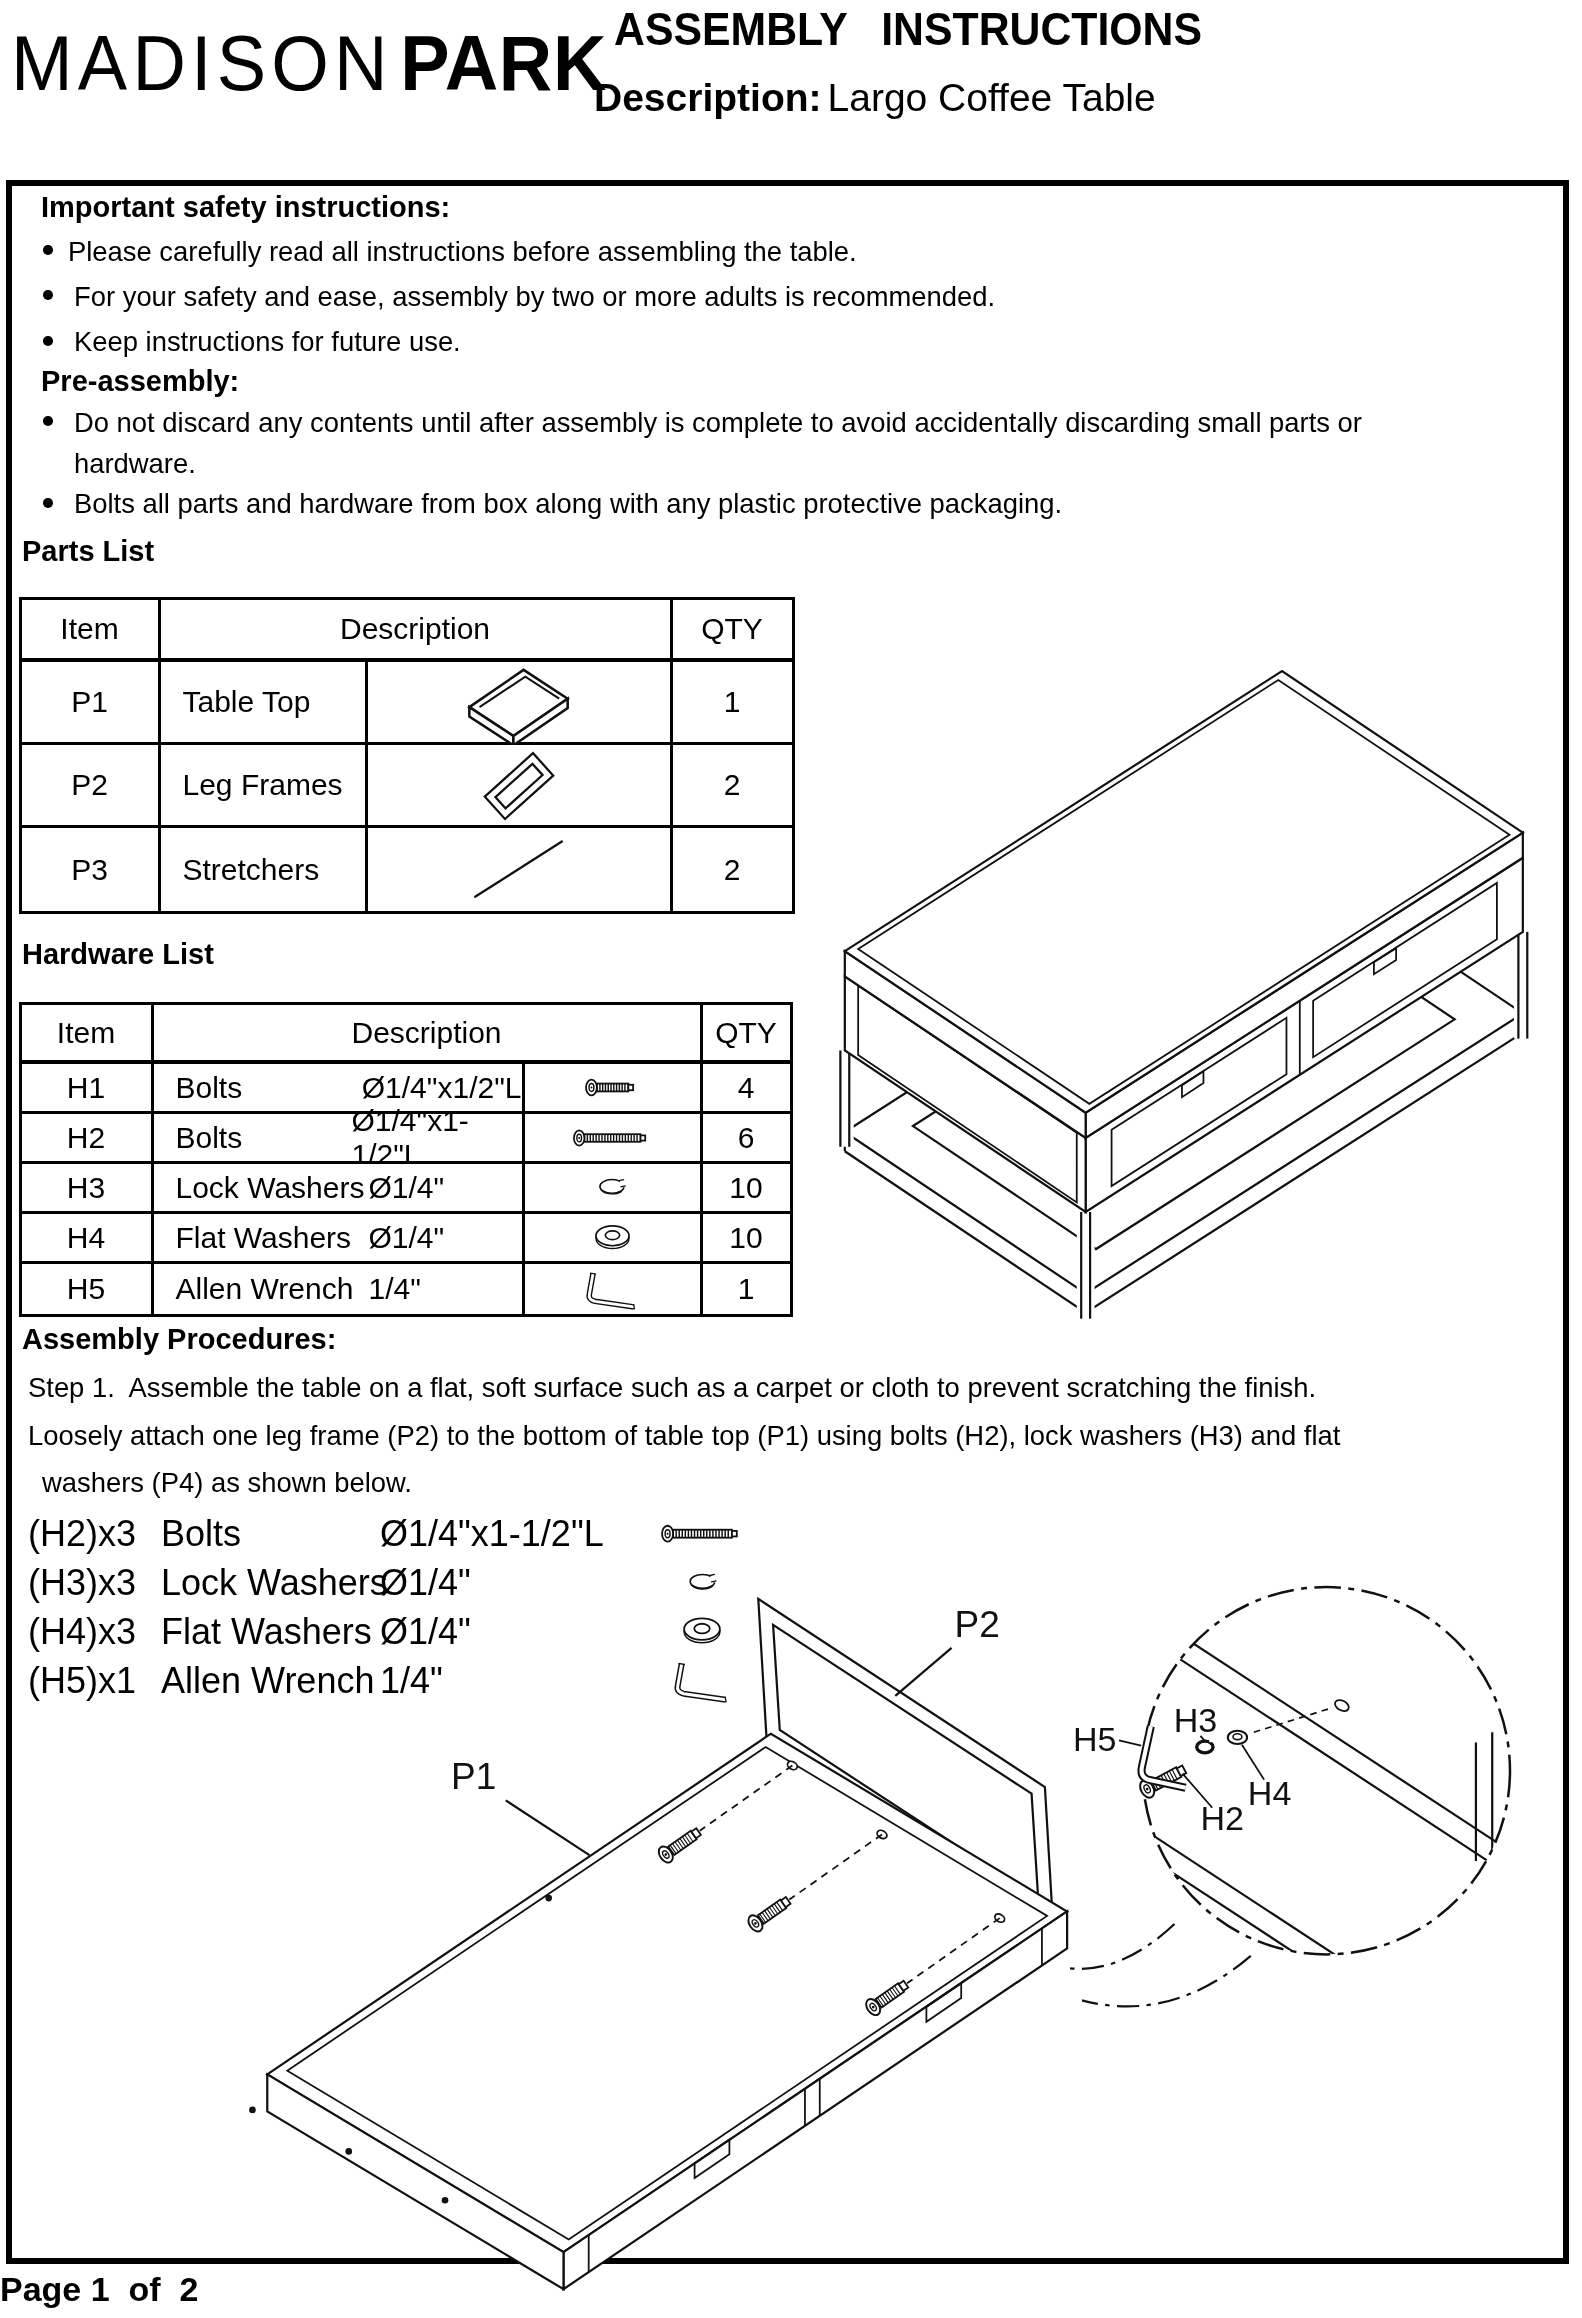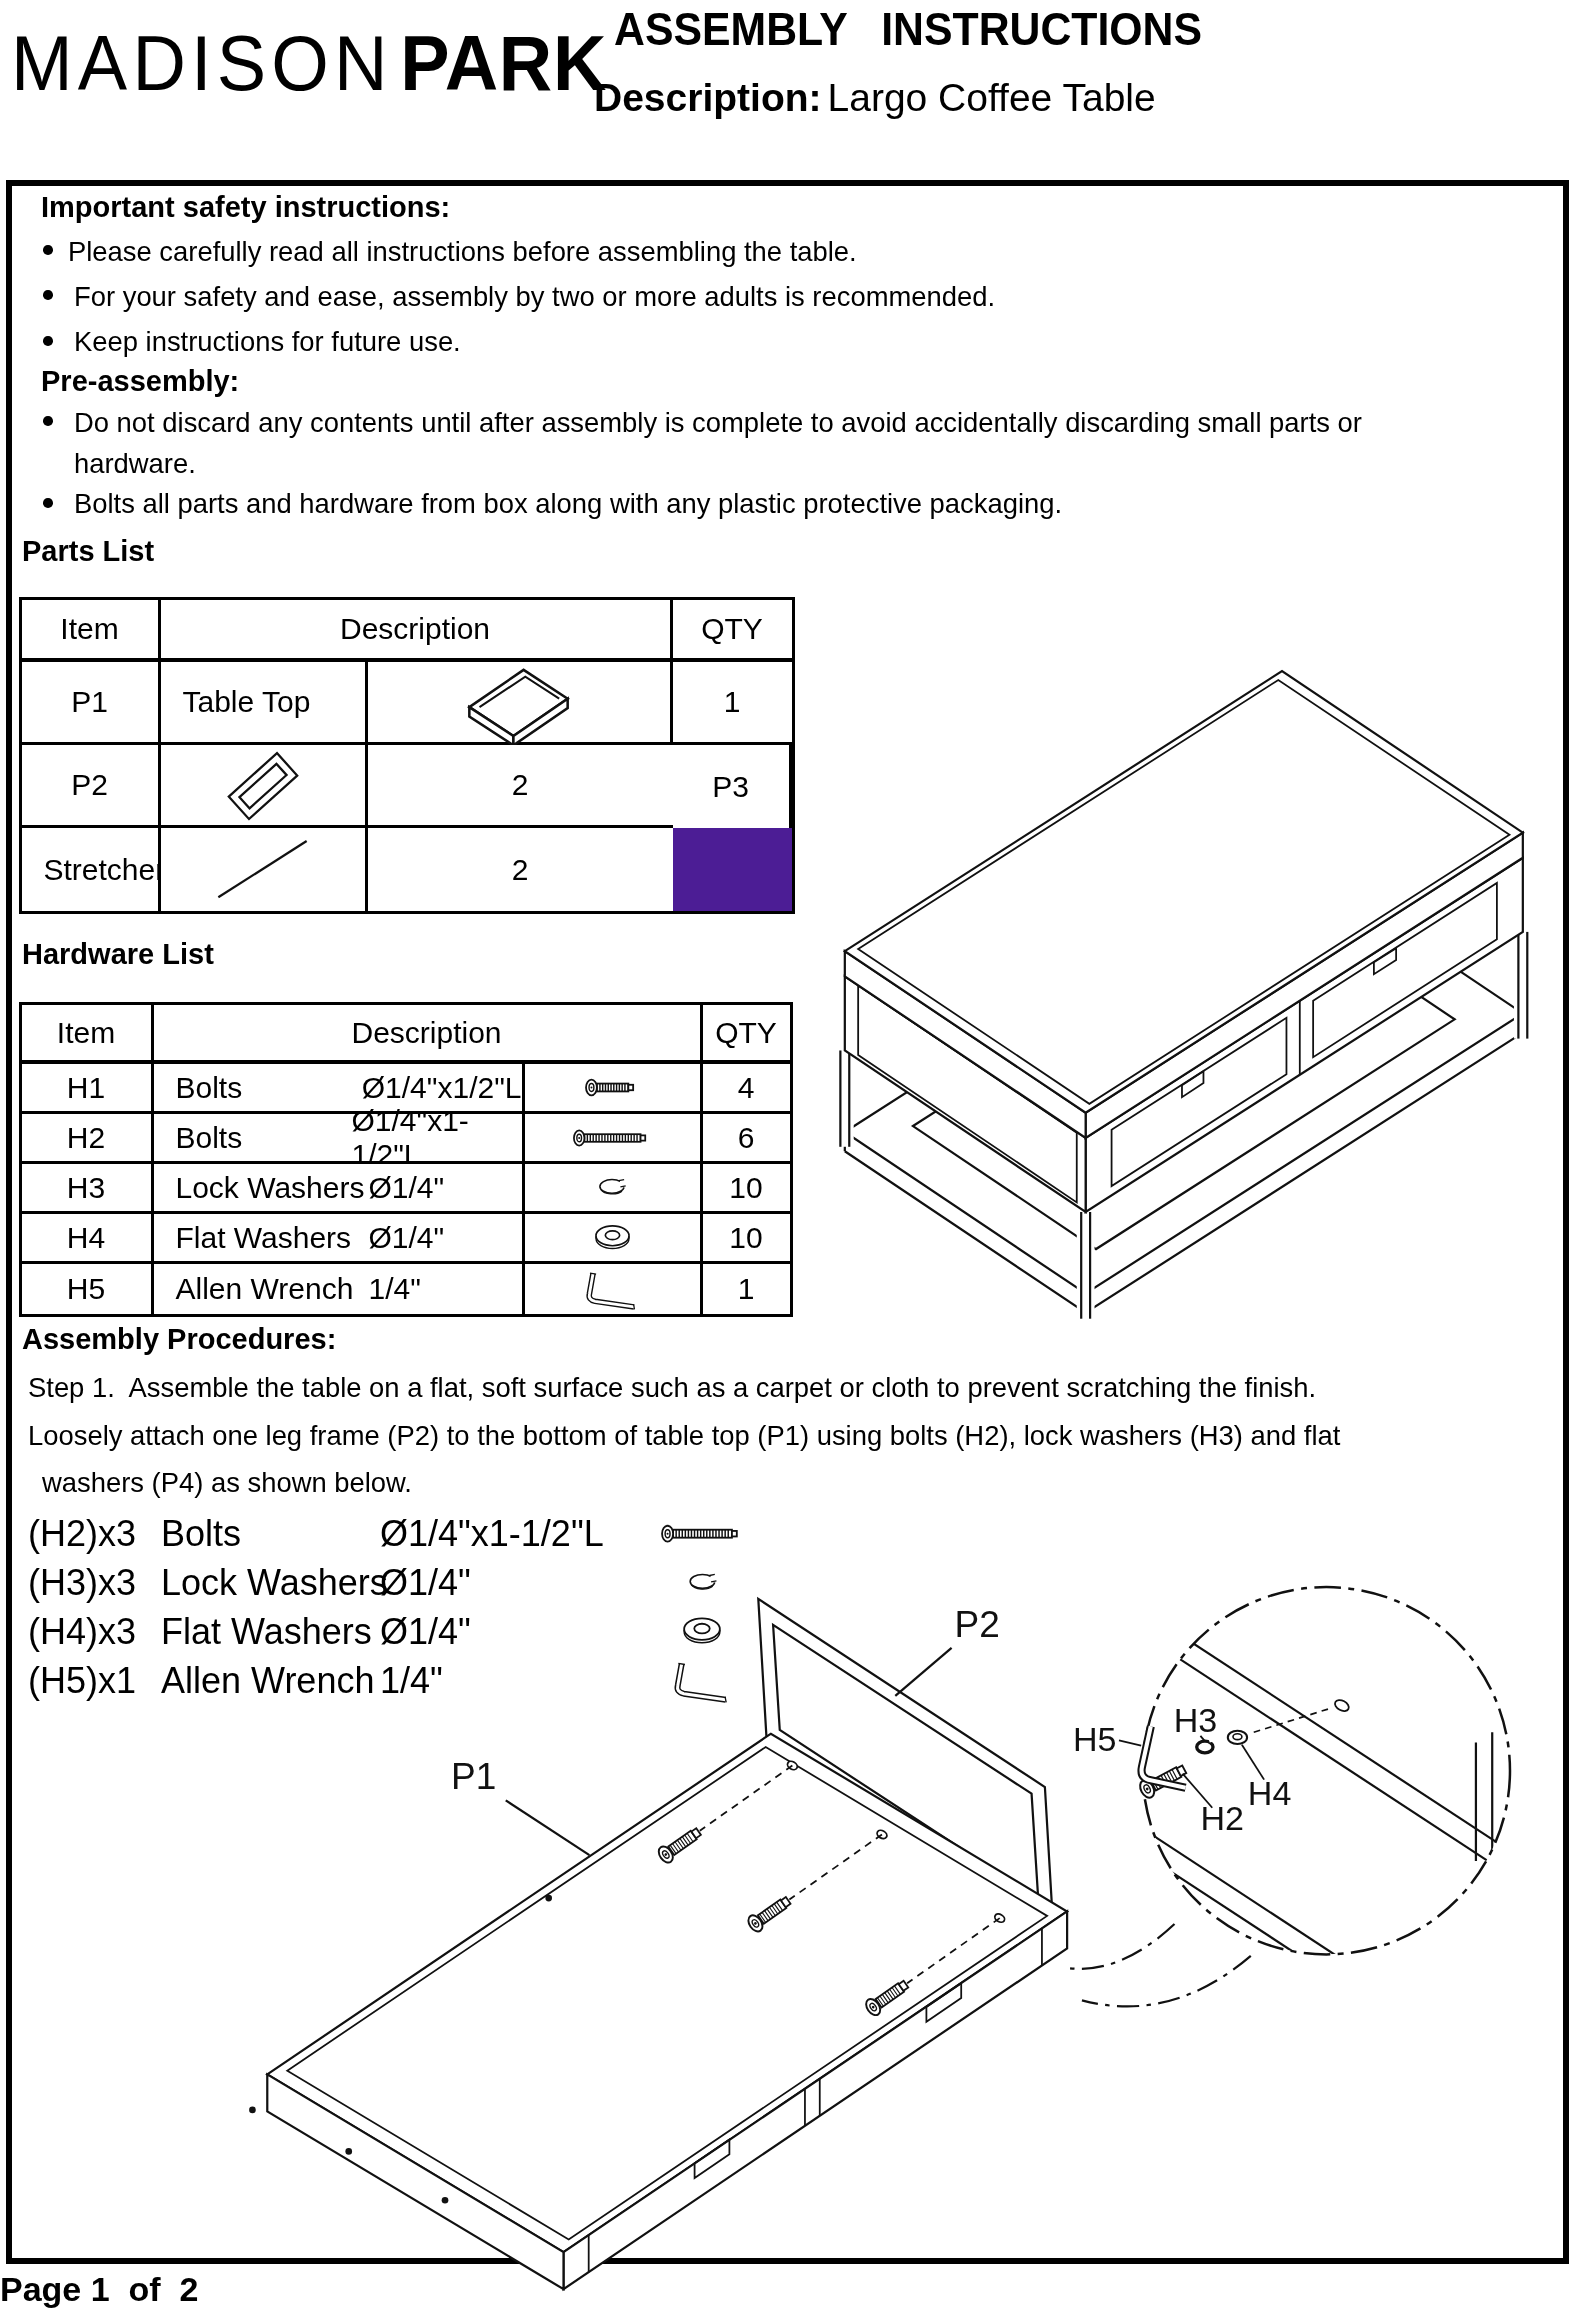--- a/index.html
+++ b/index.html
@@ -135,20 +135,21 @@
   <div class="cell">P1</div>
   <div class="cell txt">Table Top</div>
   <div class="cell">
       <svg width="119" height="89" viewBox="0 0 160 120">
         <use href="#sym-table-top"></use>
       </svg>
     </div>
   <div class="cell lastcol">1</div>
 
   <div class="cell">P2</div>
+  <div class="cell txt">Leg Frames</div>
   <div class="cell">
       <svg width="83" height="83" viewBox="0 0 112 112">
         <use href="#sym-leg-frame"></use>
       </svg>
     </div>
   <div class="cell lastcol">2</div>
 
   <div class="cell lastrow">P3</div>
   <div class="cell txt lastrow">Stretchers</div>
   <div class="cell lastrow">

